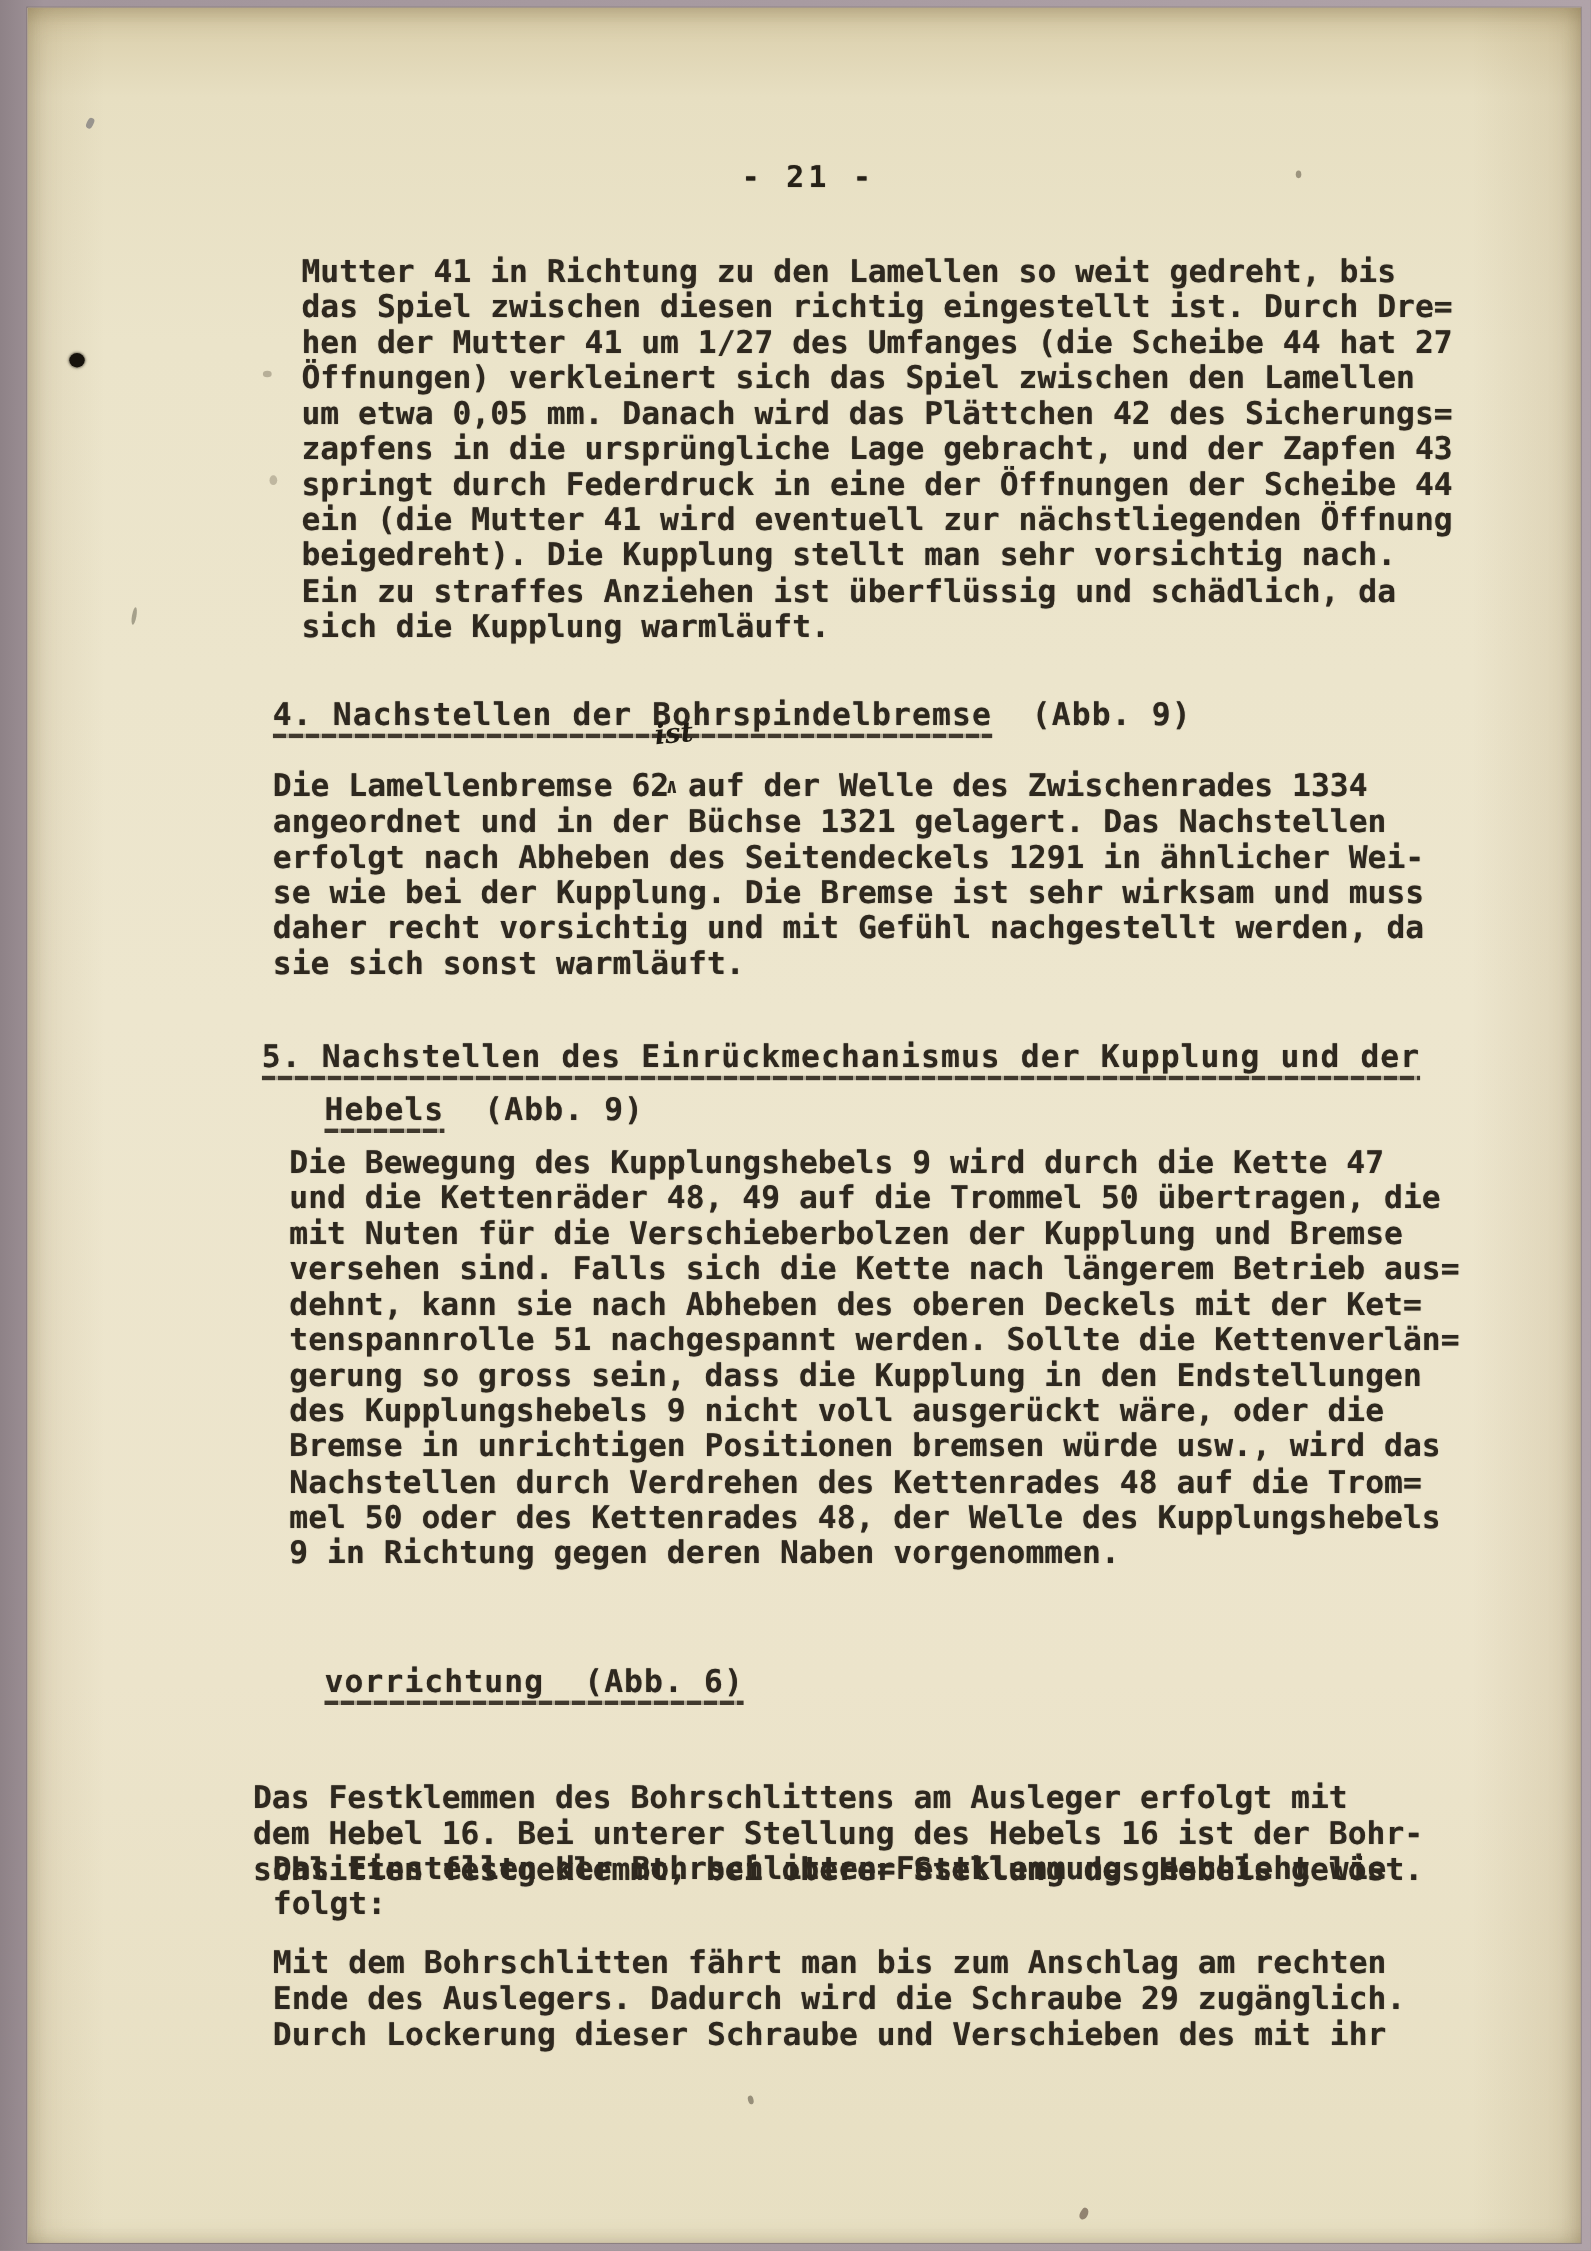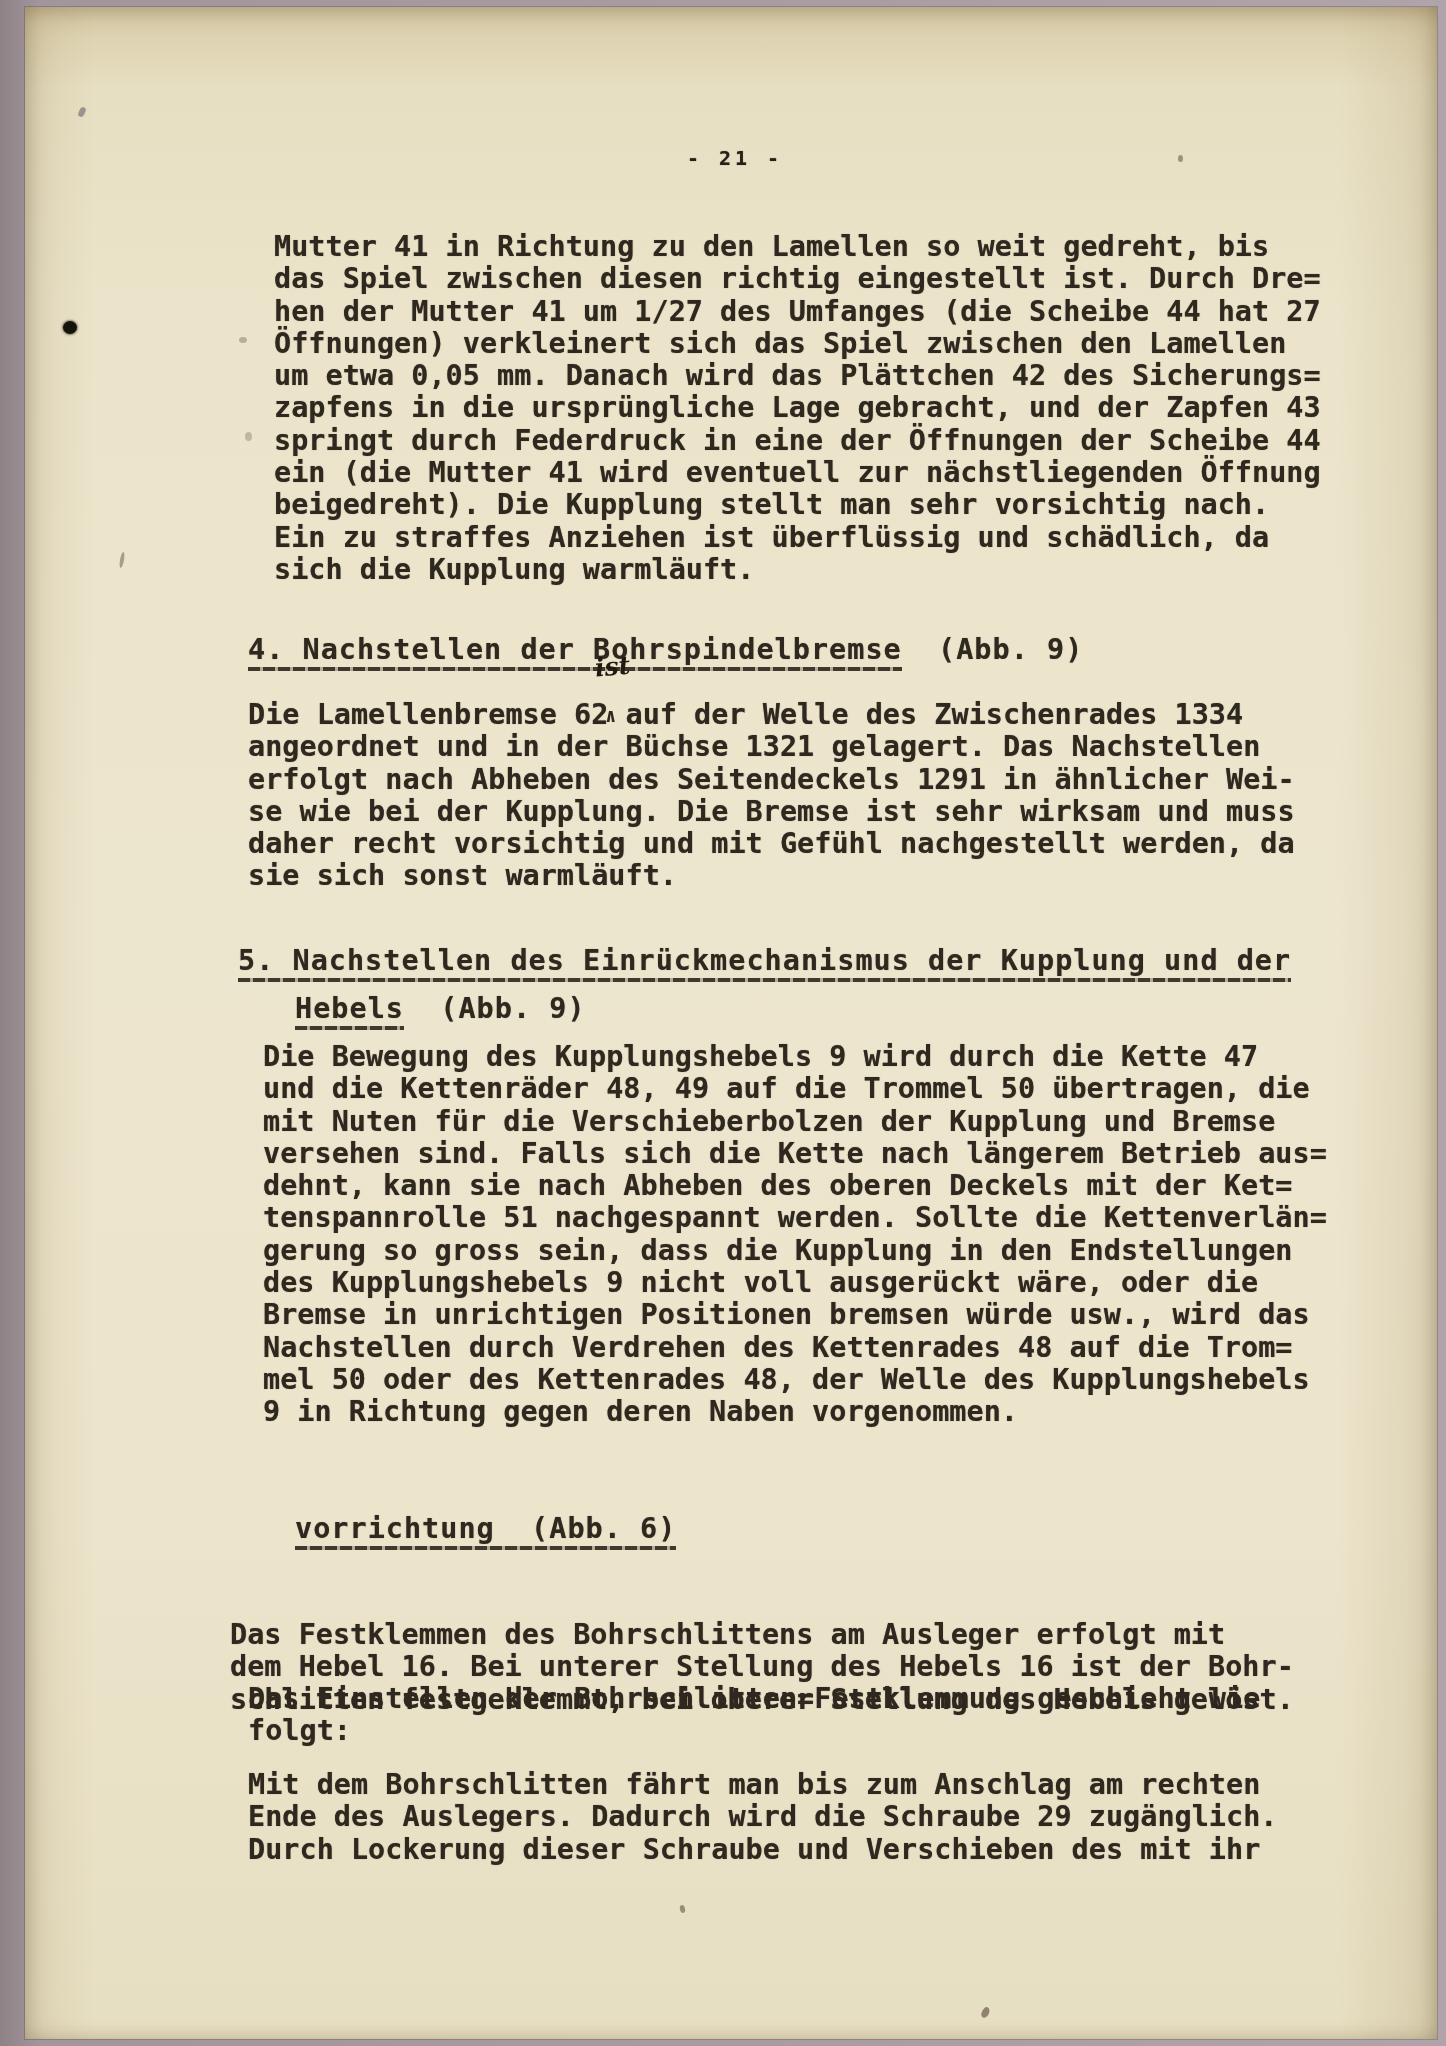--- a/index.html
+++ b/index.html
@@ -41,21 +41,21 @@
     display:inline-block;
     padding-bottom:5px;
     background:repeating-linear-gradient(90deg, rgba(45,38,28,.9) 0 12px, rgba(45,38,28,.3) 12px 15px) left bottom/100% 4px no-repeat;
   }
   .pageno{
     position:absolute;
     left:600px;top:139px;width:220px;
     text-align:center;
     color:#262118;
     font-weight:bold;
-    font-size:20px;
+    font-size:27px;
     letter-spacing:4px;
     text-shadow:0 0 1px rgba(40,34,25,.6);
   }
   .handwritten{
     position:absolute;
     left:570px;top:645px;
     font-family:"DejaVu Serif", serif;
     font-style:italic;
     font-weight:bold;
     font-size:25px;

